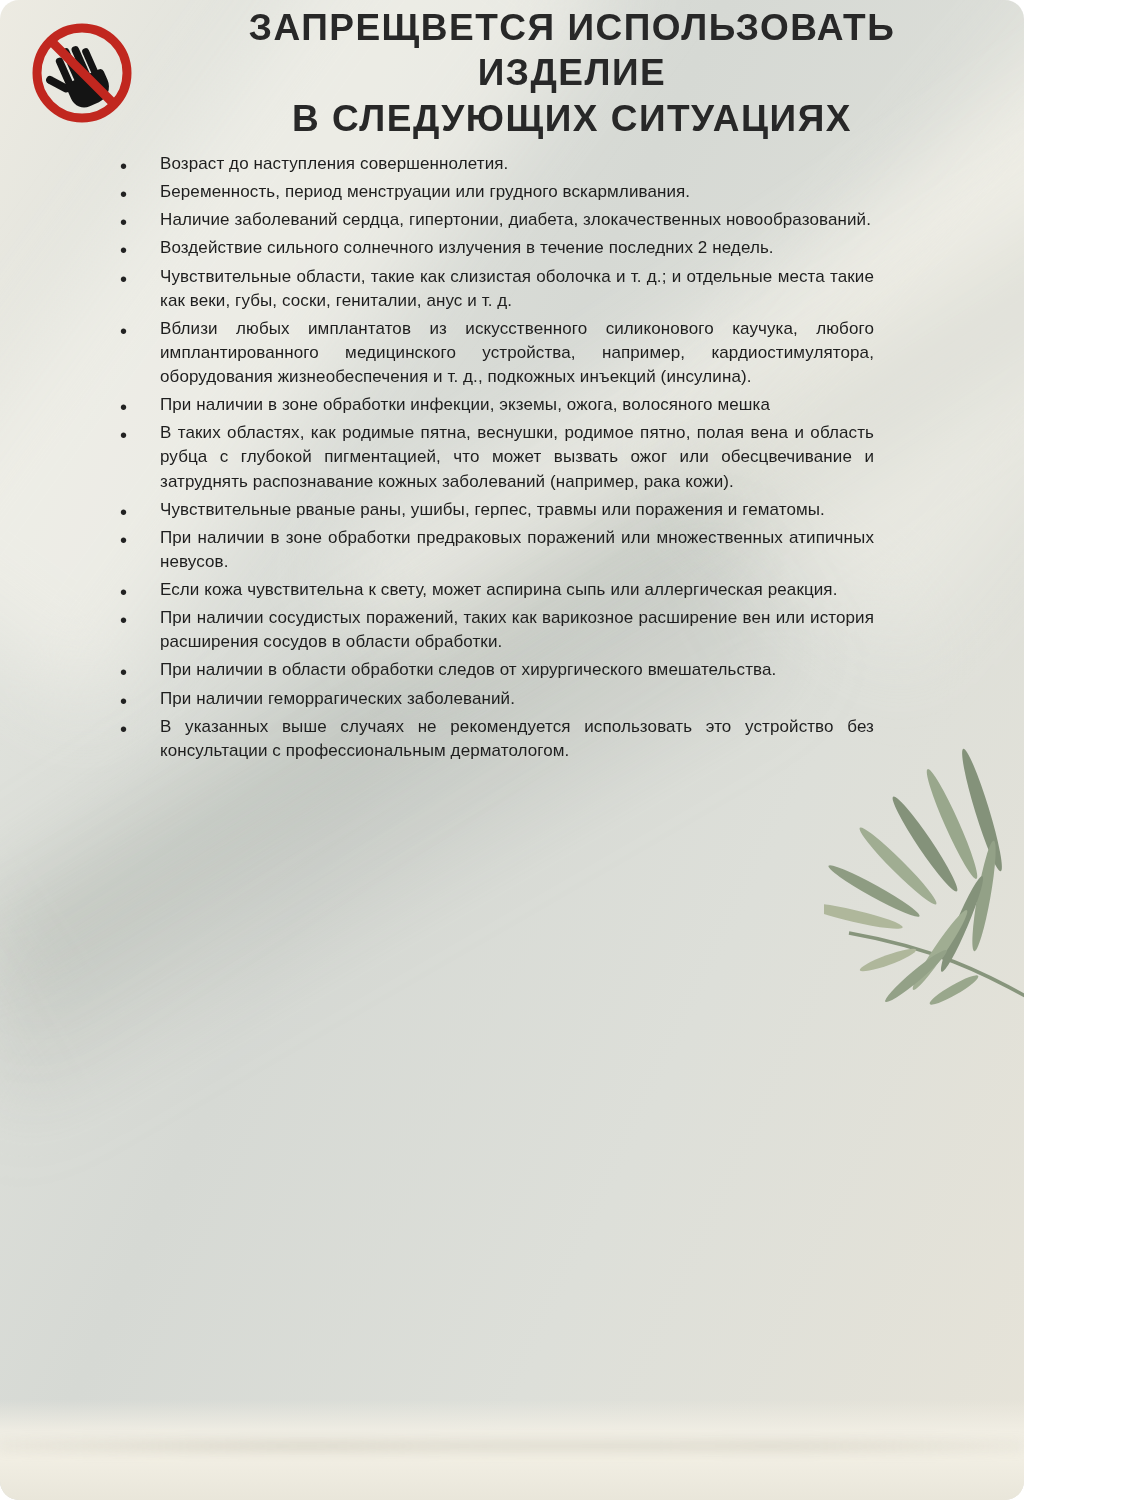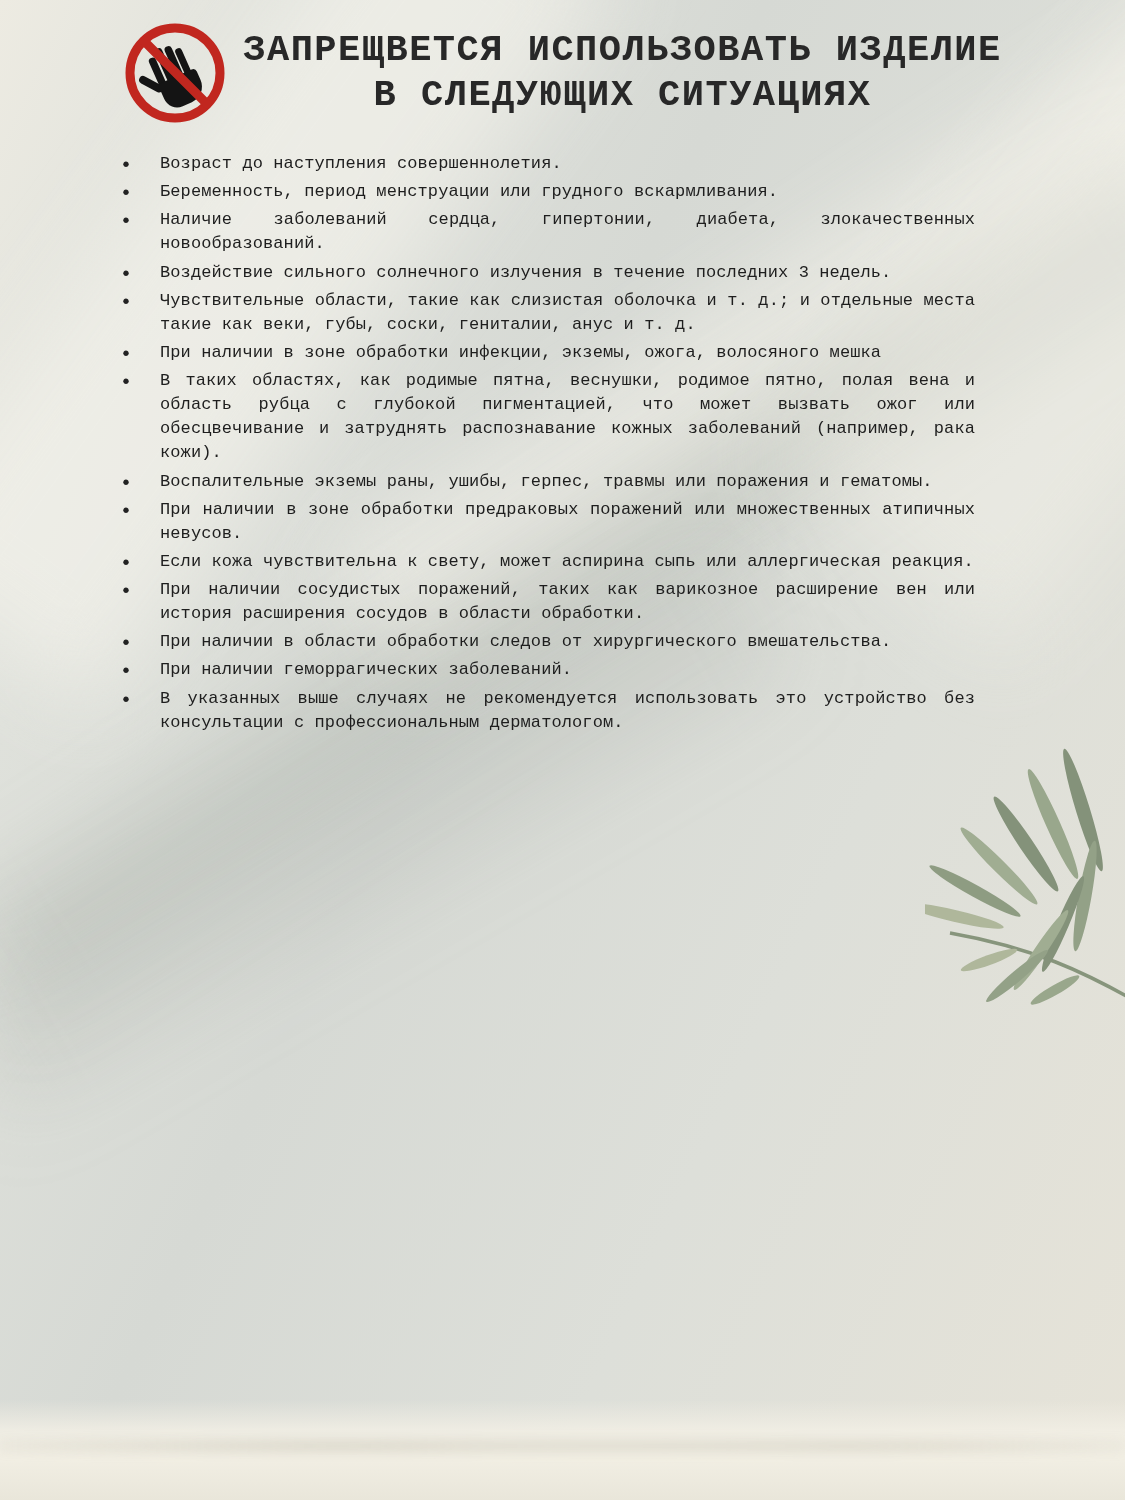--- a/index.html
+++ b/index.html
@@ -1,22 +1,23 @@
 <!DOCTYPE html>
 <html><head>
 <meta charset="utf-8">
 <style>
   html,body{margin:0;padding:0;}
   .page{
     position:relative;
-    width:1125px;height:1500px;
+    width:1024px;height:1500px;
     overflow:hidden;
     background:linear-gradient(115deg,#edebe2 0%,#e0e2dc 16%,#d6d9d4 42%,#dddfd9 68%,#e6e3d8 100%);
-    font-family:Liberation Mono, monospace;
+    font-family:Liberation Sans, sans-serif;
     color:#1e1e1e;
+    border-radius:19px;
   }
   
   .streak{position:absolute;pointer-events:none;}
   .streak.s1{top:-180px;left:120px;width:260px;height:900px;transform:rotate(36deg);
     background:rgba(248,246,238,0.55);filter:blur(42px);}
   .streak.s2{top:180px;left:260px;width:1350px;height:150px;transform:rotate(-33deg);
     background:rgba(247,245,237,0.5);filter:blur(38px);}
   .streak.s3{top:520px;left:-120px;width:1400px;height:120px;transform:rotate(-33deg);
     background:rgba(142,148,140,0.22);filter:blur(40px);}
   .streak.s4{top:-60px;right:-140px;width:300px;height:700px;transform:rotate(40deg);
@@ -115,25 +116,26 @@
     <h1>
       <span class="tl">ЗАПРЕЩВЕТСЯ ИСПОЛЬЗОВАТЬ ИЗДЕЛИЕ</span>
       <span class="tl">В СЛЕДУЮЩИХ СИТУАЦИЯХ</span>
     </h1>
   </header>
 
   <ul class="warn-list">
     <li>Возраст до наступления совершеннолетия.</li>
     <li>Беременность, период менструации или грудного вскармливания.</li>
     <li>Наличие заболеваний сердца, гипертонии, диабета, злокачественных новообразований.</li>
-    <li>Воздействие сильного солнечного излучения в течение последних 3 недель.</li>
+    <li>Воздействие сильного солнечного излучения в течение последних 2 недель.</li>
     <li>Чувствительные области, такие как слизистая оболочка и т. д.; и отдельные места такие как веки, губы, соски, гениталии, анус и т. д.</li>
+    <li>Вблизи любых имплантатов из искусственного силиконового каучука, любого имплантированного медицинского устройства, например, кардиостимулятора, оборудования жизнеобеспечения и т. д., подкожных инъекций (инсулина).</li>
     <li>При наличии в зоне обработки инфекции, экземы, ожога, волосяного мешка</li>
     <li>В таких областях, как родимые пятна, веснушки, родимое пятно, полая вена и область рубца с глубокой пигментацией, что может вызвать ожог или обесцвечивание и затруднять распознавание кожных заболеваний (например, рака кожи).</li>
-    <li>Воспалительные экземы раны, ушибы, герпес, травмы или поражения и гематомы.</li>
+    <li>Чувствительные рваные раны, ушибы, герпес, травмы или поражения и гематомы.</li>
     <li>При наличии в зоне обработки предраковых поражений или множественных атипичных невусов.</li>
     <li>Если кожа чувствительна к свету, может аспирина сыпь или аллергическая реакция.</li>
     <li>При наличии сосудистых поражений, таких как варикозное расширение вен или история расширения сосудов в области обработки.</li>
     <li>При наличии в области обработки следов от хирургического вмешательства.</li>
     <li>При наличии геморрагических заболеваний.</li>
     <li>В указанных выше случаях не рекомендуется использовать это устройство без консультации с профессиональным дерматологом.</li>
   </ul>
 
   <div class="towel"></div>
 </div>

